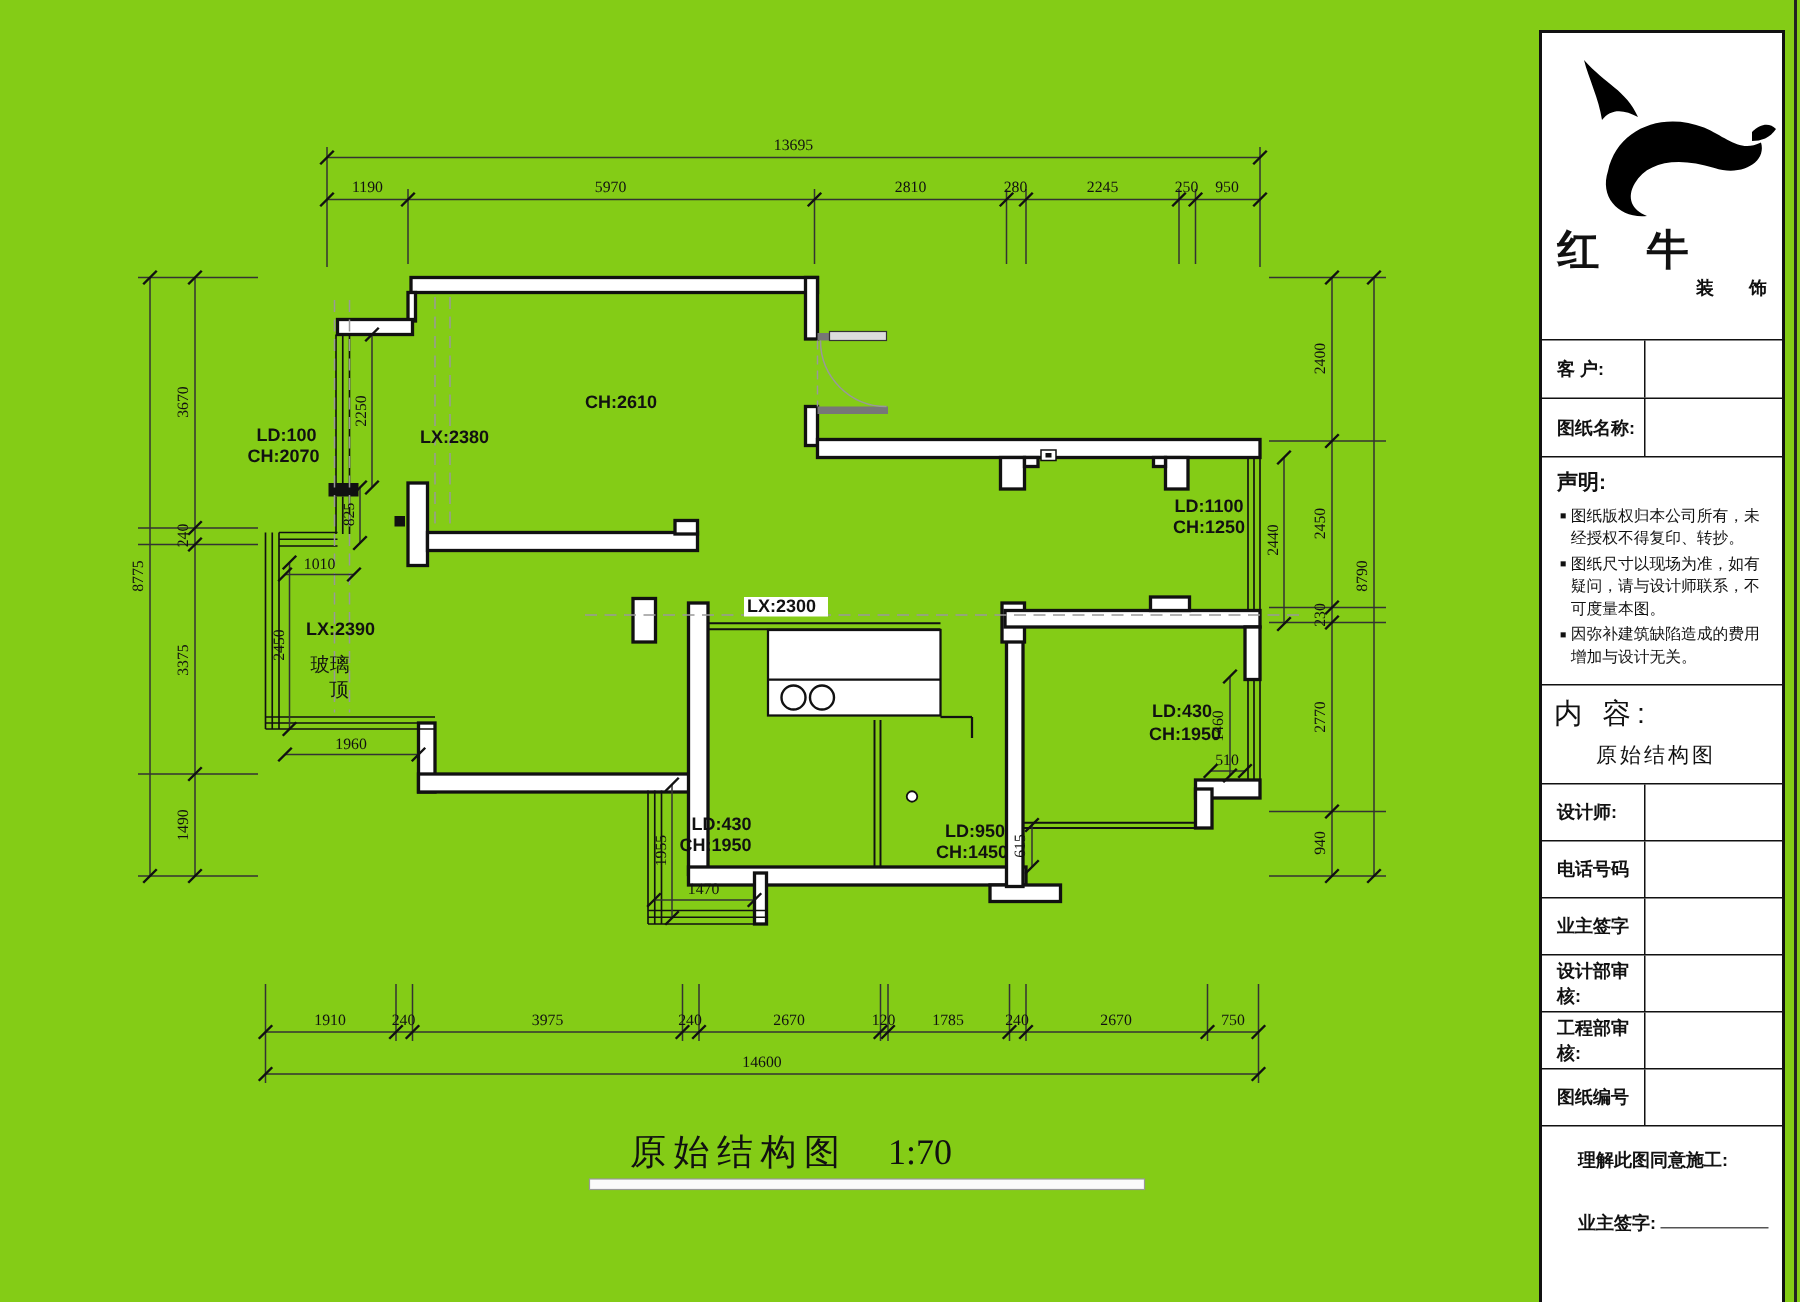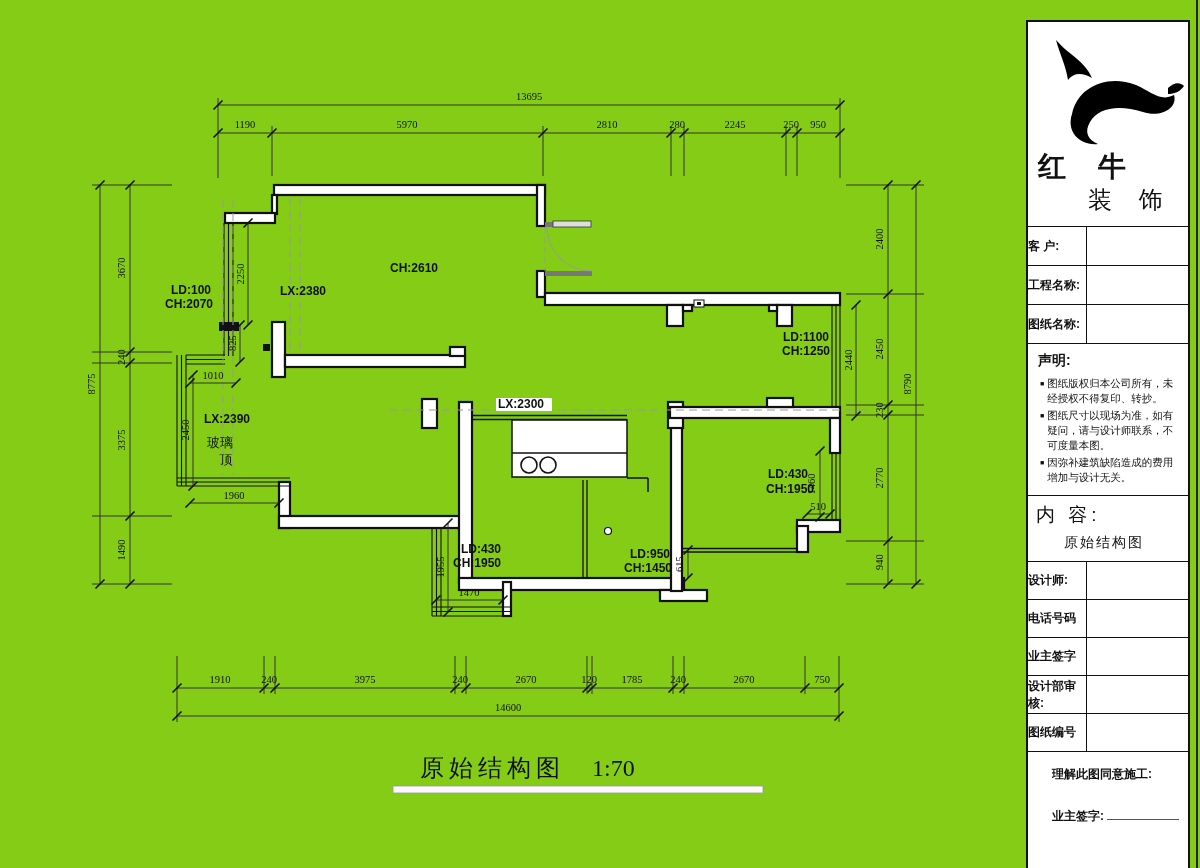--- a/index.html
+++ b/index.html
@@ -12,25 +12,25 @@
   .room{font:13px "Liberation Sans","DejaVu Sans",sans-serif;}
   .title-cn{font:24px "Liberation Sans","DejaVu Sans",sans-serif;letter-spacing:5px;}
   .title-scale{font:24px "Liberation Serif","DejaVu Serif",serif;}
   
   .panel{position:absolute;left:1026px;top:20px;width:164px;height:852px;
          border:2px solid #111;box-sizing:border-box;display:flex;flex-direction:column;background:#fff;}
   .edge-line{position:absolute;left:1196px;top:0;width:2px;height:868px;background:#222;}
   .p-logo{position:relative;height:204px;border-bottom:1px solid #111;flex:none;}
   .brand1{position:absolute;left:0;top:126px;width:120px;text-align:center;
           font-size:28px;font-weight:bold;letter-spacing:12px;}
-  .brand2{position:absolute;left:60px;top:162px;width:100px;text-align:left;
-          font-size:24px;font-weight:normal;letter-spacing:10px;}
+  .brand2{position:absolute;left:60px;top:162px;width:100px;text-align:right;
+          font-size:12px;font-weight:bold;letter-spacing:10px;}
   .p-row{display:flex;height:38px;border-bottom:1px solid #111;flex:none;}
   .p-row .cell-l{width:58px;flex:none;border-right:1px solid #111;display:flex;align-items:center;
-                 padding-left:0;font-size:12px;font-weight:600;}
+                 padding-left:10px;font-size:12px;font-weight:600;}
   .p-row .cell-v{flex:1;}
   .p-statement{height:152px;border-bottom:1px solid #111;flex:none;padding:6px 6px 0 8px;box-sizing:border-box;}
   .p-statement .head{font-size:14px;font-weight:bold;margin:2px 0 6px 2px;}
   .p-statement ul{margin:0;padding:0 0 0 4px;list-style:none;}
   .p-statement li{font-size:10.5px;line-height:1.4;margin-bottom:3px;display:flex;}
   .p-statement li .sq{flex:none;font-size:7px;margin:3px 3px 0 0;}
   .p-content{height:66px;border-bottom:1px solid #111;flex:none;padding:6px 8px;box-sizing:border-box;}
   .p-content .head{font-size:19px;letter-spacing:4px;}
   .p-content .val{font-size:14px;letter-spacing:2px;margin:6px 0 0 28px;}
   .p-footer{flex:1;padding:14px 8px 0 8px;font-size:12px;font-weight:600;margin-left:16px;}
@@ -352,24 +352,20 @@
     </svg>
     <div class="brand1">红 牛</div>
     <div class="brand2">装 饰</div>
   </div>
 
   <div class="p-row">
     <div class="cell-l">客  户:</div>
     <div class="cell-v"></div>
   </div>
   <div class="p-row">
-    <div class="cell-l">工程名称:</div>
-    <div class="cell-v"></div>
-  </div>
-  <div class="p-row">
     <div class="cell-l">图纸名称:</div>
     <div class="cell-v"></div>
   </div>
 
   <div class="p-statement">
     <div class="head">声明:</div>
     <ul>
       <li>
             <span class="sq">■</span>
             <span>图纸版权归本公司所有，未经授权不得复印、转抄。</span>
@@ -399,20 +395,24 @@
     <div class="cell-v"></div>
   </div>
   <div class="p-row" style="height:37px;">
     <div class="cell-l">业主签字</div>
     <div class="cell-v"></div>
   </div>
   <div class="p-row" style="height:37px;">
     <div class="cell-l">设计部审核:</div>
     <div class="cell-v"></div>
   </div>
+  <div class="p-row" style="height:37px;">
+    <div class="cell-l">工程部审核:</div>
+    <div class="cell-v"></div>
+  </div>
   <div class="p-row" style="height:37px;gap:24px;">
     <div class="cell-l">图纸编号</div>
     <div class="cell-v"></div>
   </div>
 
   <div class="p-footer">
     <div>理解此图同意施工:</div>
     <div class="sign">
       <span>业主签字:</span>
       <span class="sign-line"></span>

